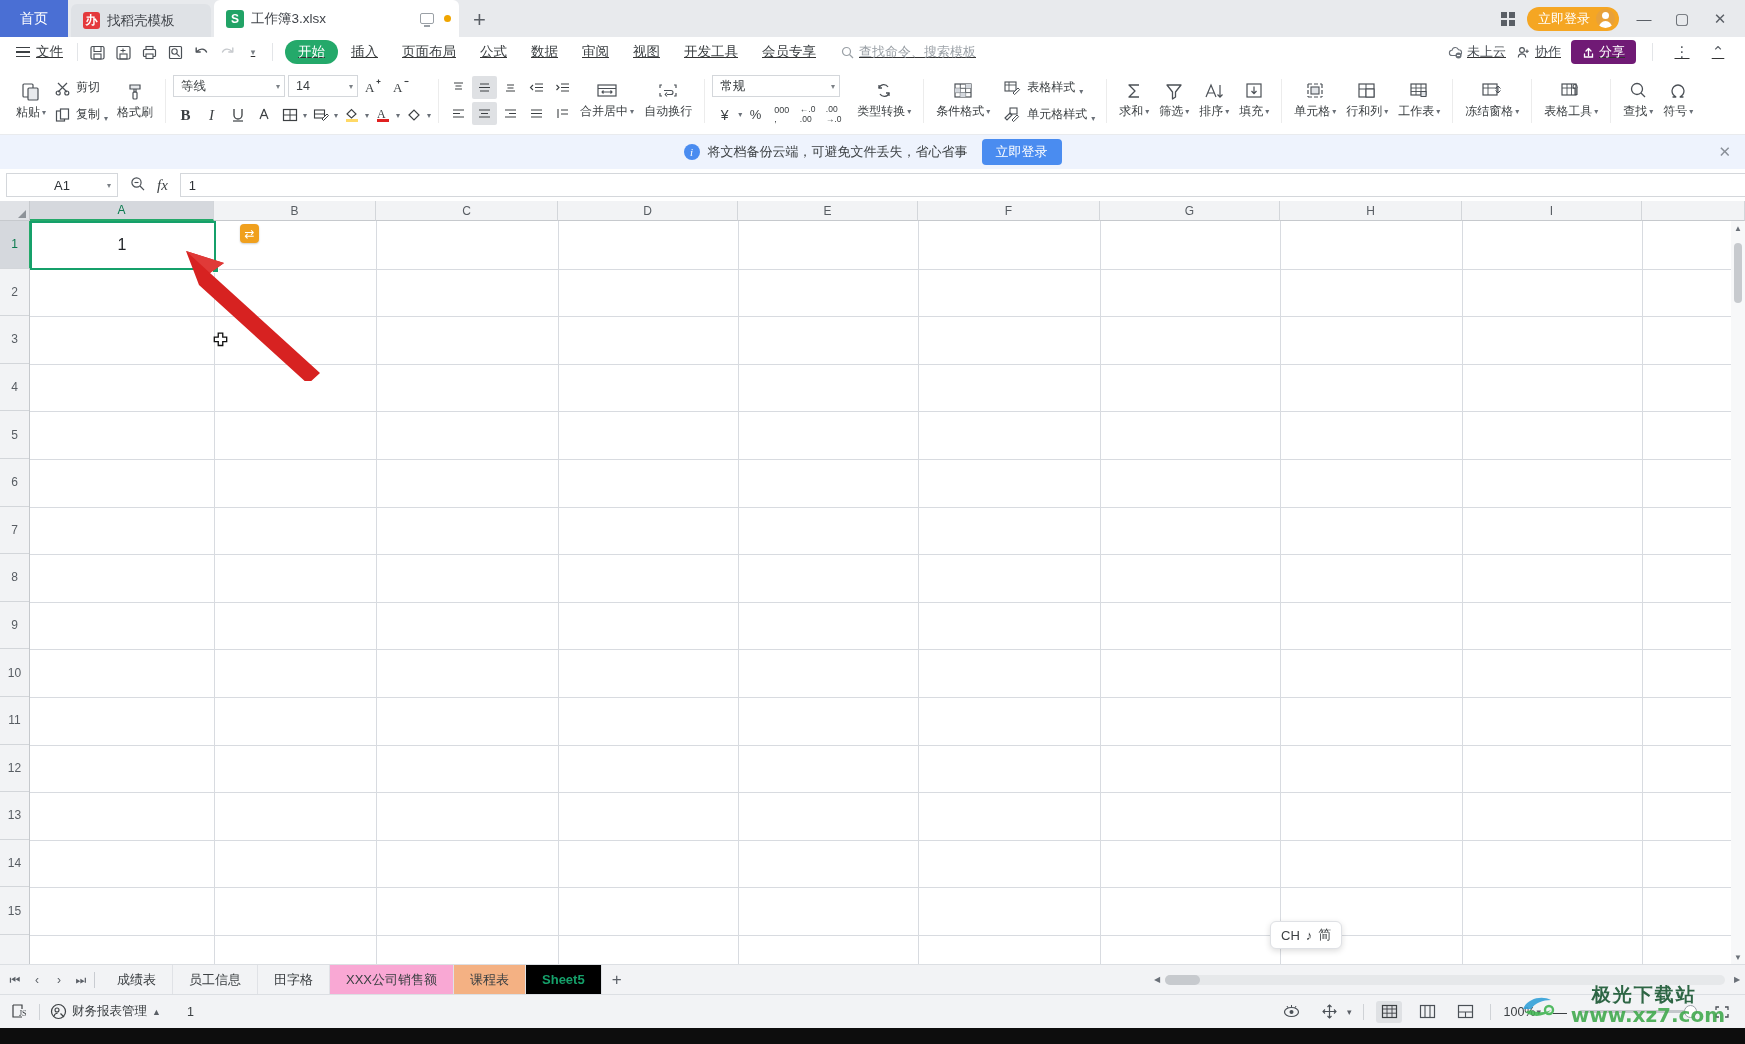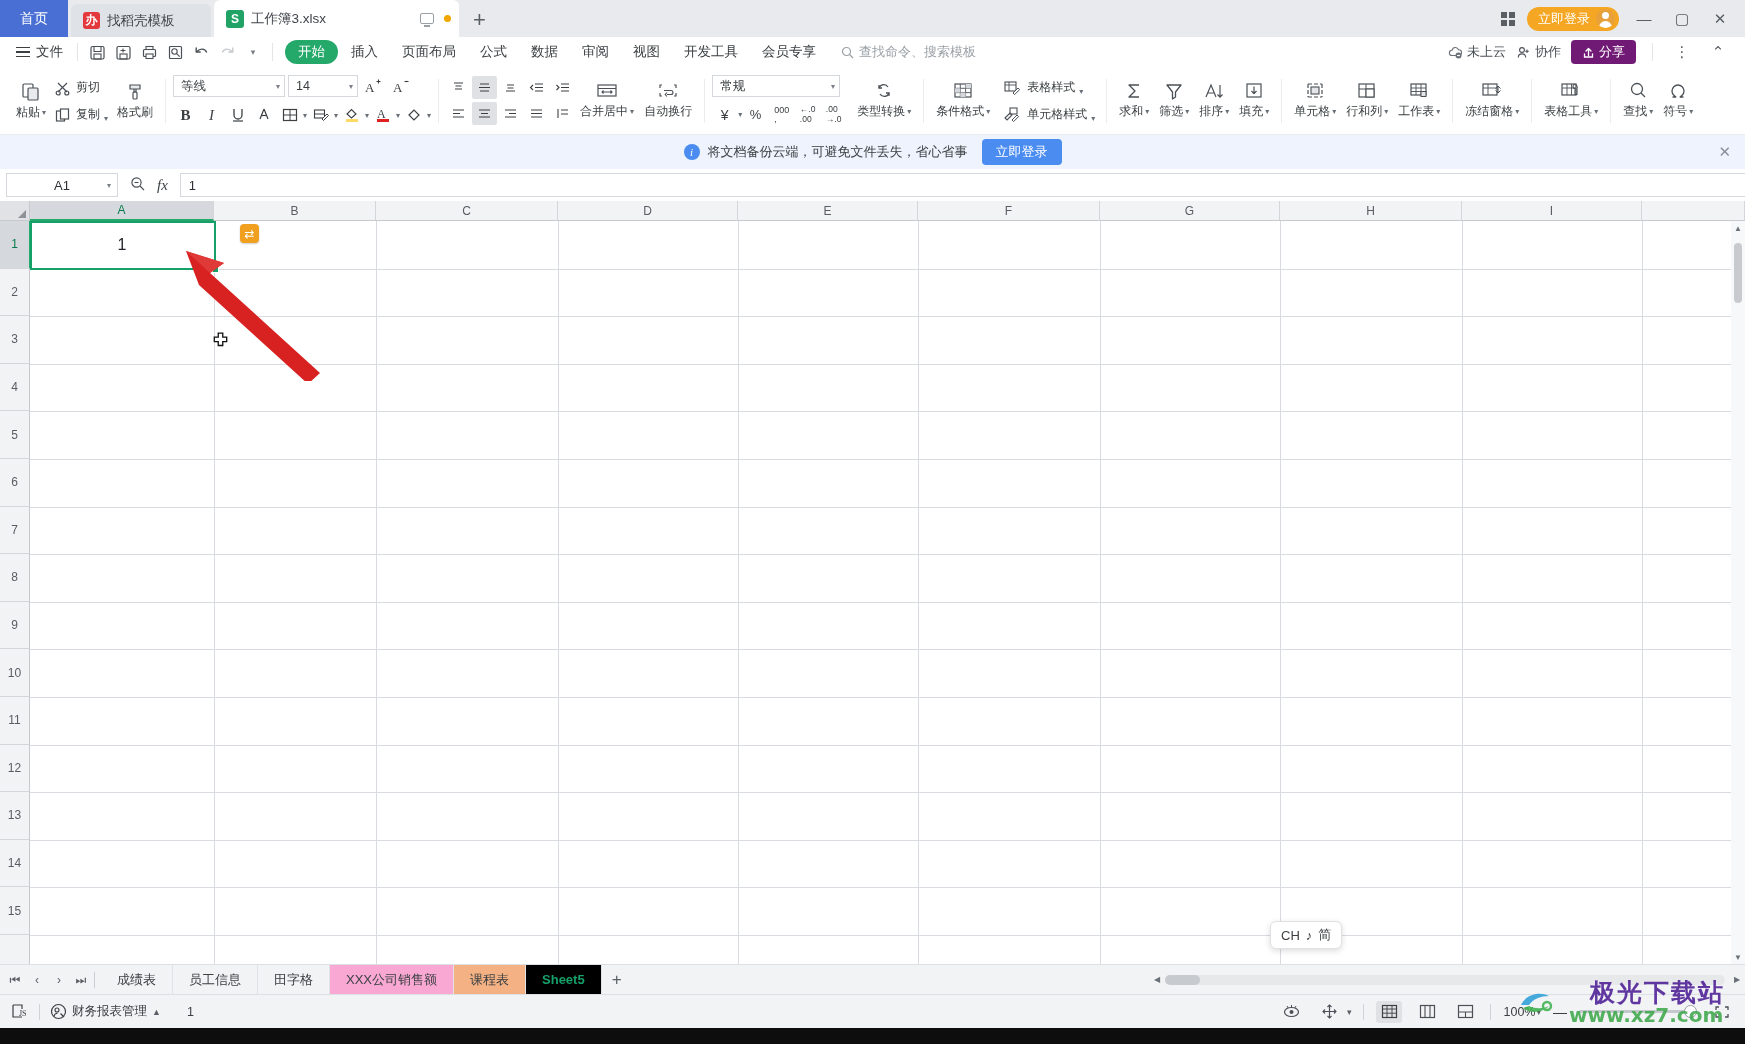--- a/index.html
+++ b/index.html
@@ -40,21 +40,21 @@
   .grid4 { display:grid; grid-template-columns:6px 6px; grid-template-rows:6px 6px; gap:2px; }
   .grid4 i { background:#5a5f66; display:block; }
   .login-pill { height:24px; background:#f5a623; border-radius:13px; color:#fff; font-size:13px;
      display:flex; align-items:center; padding:0 4px 0 11px; gap:6px; }
   .login-pill .avatar { width:19px;height:19px;border-radius:50%;background:#e8a13a; position:relative; overflow:hidden;}
   .login-pill .avatar:before{content:"";position:absolute;width:7px;height:7px;border-radius:50%;background:#fff;left:6px;top:3px;}
   .login-pill .avatar:after{content:"";position:absolute;width:13px;height:8px;border-radius:7px 7px 0 0;background:#fff;left:3px;top:12px;}
   .wbtn { width:26px;height:26px;display:flex;align-items:center;justify-content:center;color:#5a5f66;font-size:15px;}
 
   
-  .menubar { height:30px; display:flex; align-items:center; background:#fff; padding:12px 8px; gap:0; flex:0 0 30px;}
+  .menubar { height:30px; display:flex; align-items:center; background:#fff; padding:12px 8px; gap:0; flex:0 0 30px;text-decoration:underline;}
   .mb-file { display:flex; align-items:center; gap:6px; font-size:13.5px; color:#3c4043; padding:0 8px; }
   .hamburger { display:flex; flex-direction:column; gap:3px; }
   .hamburger i { width:14px;height:1.6px;background:#3c4043;display:block; }
   .qsep { width:1px;height:18px;background:#e3e5e8;margin:0 6px; }
   .qicon { width:26px;height:24px;display:flex;align-items:center;justify-content:center;color:#4b5056;}
   .qicon svg { display:block; }
   .menu-items { display:flex; align-items:center; gap:2px; margin-left:6px; }
   .mi { padding:3px 11px; font-size:13.5px; color:#3c4043; border-radius:12px; white-space:nowrap;}
   .mi.active { background:#24a96a; color:#fff; font-weight:normal; padding:3px 13px;}
   .searchbox { display:flex; align-items:center; gap:5px; margin-left:14px; color:#9aa0a6; font-size:13px; }
@@ -171,21 +171,21 @@
   .statusbar-right { margin-left:auto; display:flex; align-items:center; gap:12px; }
   .view-btn { width:26px;height:22px;display:flex;align-items:center;justify-content:center;color:#4b5056;}
   .view-btn.sel { background:#dfe1e4; border-radius:3px; }
   .zoomtrack { width:118px; height:3px; background:#c4c7cb; border-radius:2px; position:relative; }
   .zoomknob { position:absolute; right:0px; top:-5px; width:13px;height:13px;border-radius:50%;
      background:#fff;border:1.5px solid #9aa0a6;}
   .zoomlbl { font-size:12.5px; color:#3c4043; display:flex; align-items:center; gap:1px;}
 
   .watermark { position:absolute; right:20px; bottom:2px; pointer-events:none; opacity:.88; }
   .wm-text { font-size:20px; font-weight:bold; color:#3ea84b; font-family:"DejaVu Sans", sans-serif;}
-  .wm-cn { font-size:25px; font-weight:bold; color:#4c1d95; letter-spacing:2px;margin-left:21px;}
+  .wm-cn { font-size:19px; font-weight:bold; color:#14532d; letter-spacing:2px;margin-left:21px;}
 
   .taskbar { height:16px; background:#0d0d0d; flex:0 0 16px; }
 </style>
 </head>
 <body>
 
 <div class="app">
 
   <div class="tabbar">
     <div class="home-tab">

